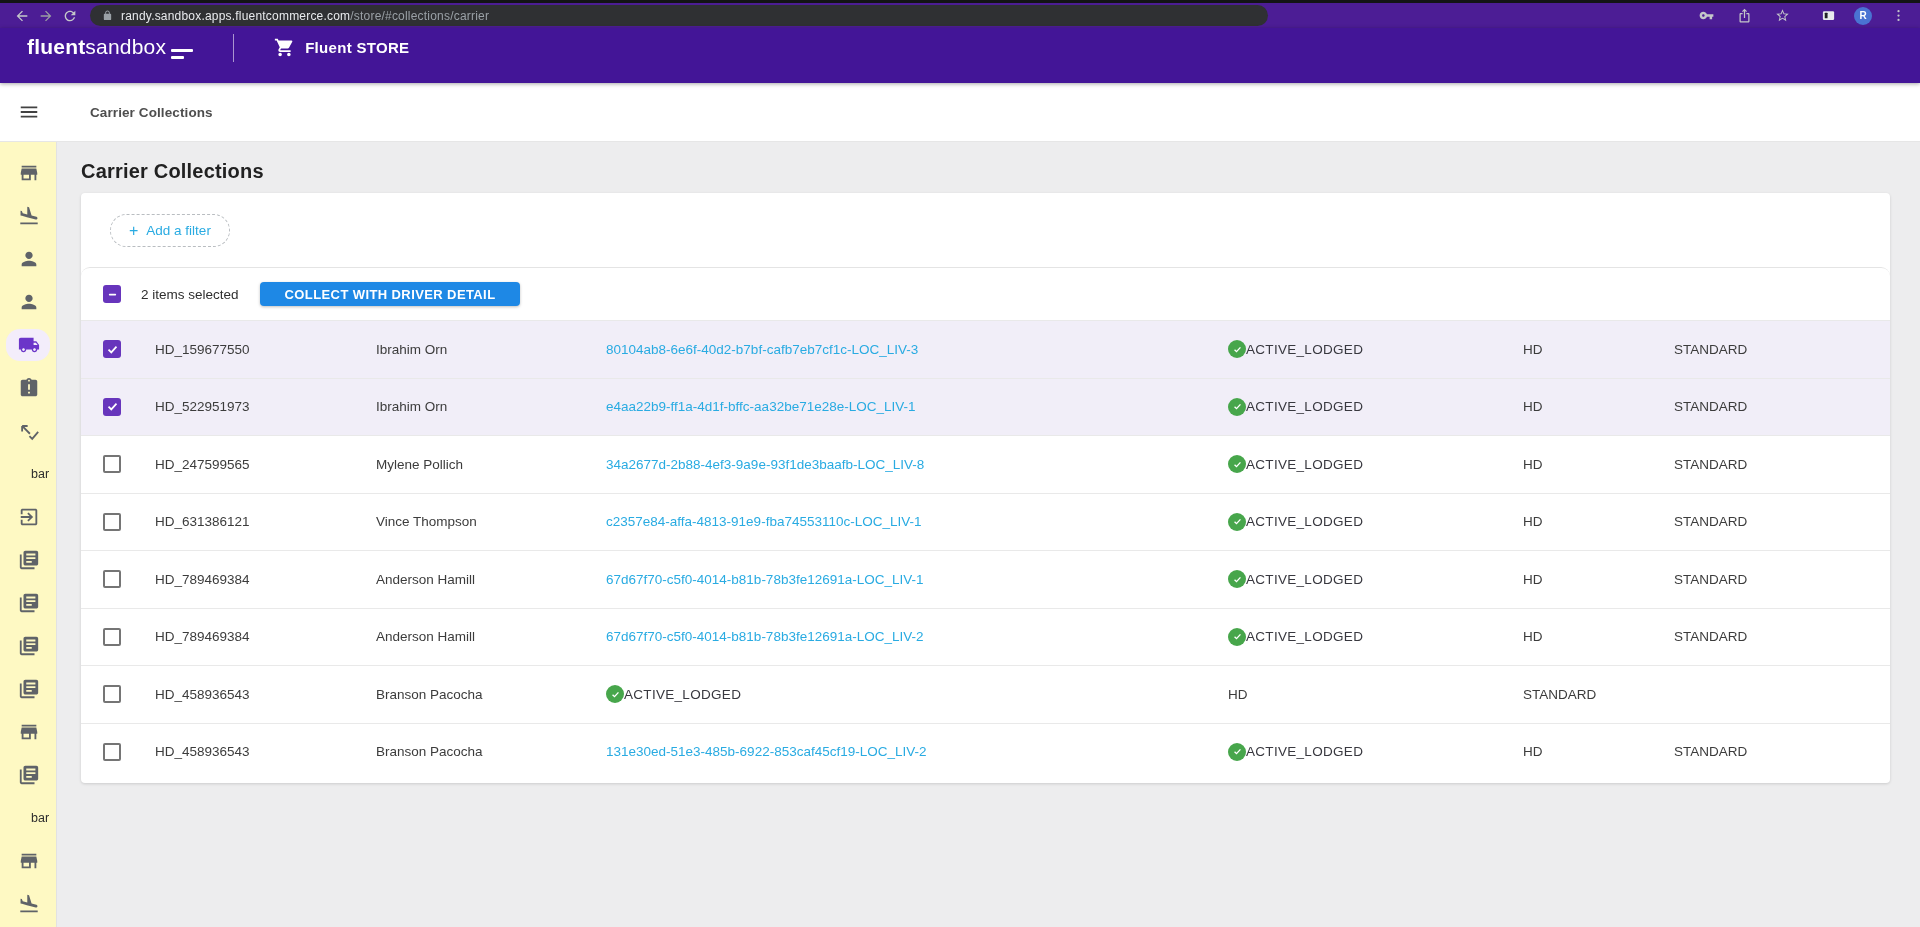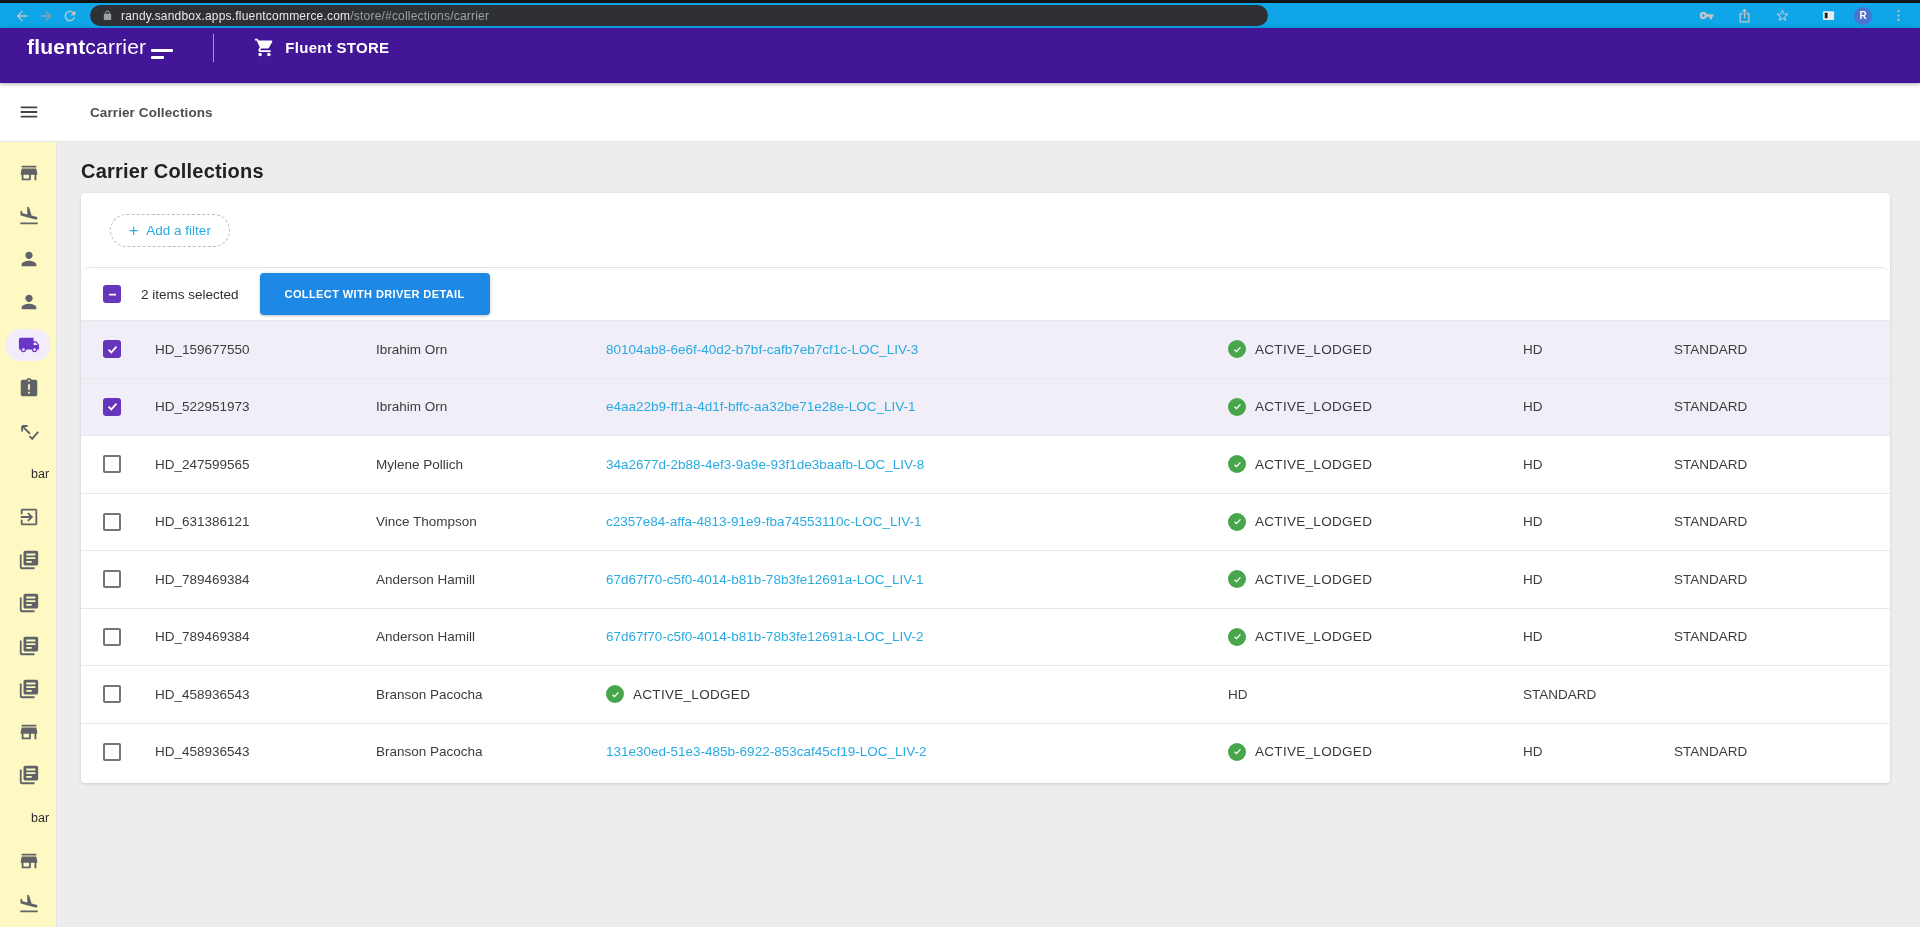--- a/index.html
+++ b/index.html
@@ -1,19 +1,19 @@
 <!DOCTYPE html>
 <html style="--header-purple: #431597; --accent-purple: #6b35c9; --accent-purple-bg: #f3edfb; --checkbox-purple: #6735bc; --button-blue: #1e88e5; --link-blue: #29abe2; --status-green: #47a64b; --selected-row: #f1eef8;"><head>
 <meta charset="utf-8">
 <style>
   * { margin:0; padding:0; box-sizing:border-box; }
   html,body { width:1920px; height:927px; overflow:hidden; font-family:"Liberation Sans", sans-serif; background:#ededee; }
 
   
-  .chrome { height:28px; background:#0ea5e9; border-top:3px solid #131416; display:flex; align-items:center; padding:0 10px; }
+  .chrome { height:28px; background:#4c1d95; border-top:3px solid #131416; display:flex; align-items:center; padding:0 10px; }
   .chrome-btn { width:24px; height:22px; display:flex; align-items:center; justify-content:center; flex:none; }
   .chrome-btn svg { width:16px; height:16px; fill:#c4c7ca; }
   .chrome-btn.dim svg { fill:#9b9ea3; }
   .omnibox { width:1178px; height:21px; margin-left:8px; background:#2f3033; border-radius:11px; display:flex; align-items:center; padding:0 12px; gap:8px; flex:none; }
   .omnibox svg { width:11px; height:11px; fill:#9aa0a6; flex:none; }
   .url { font-size:12px; color:#e8eaed; white-space:nowrap; letter-spacing:.2px; }
   .url .path { color:#9aa0a6; }
   .chrome-right { margin-left:auto; display:flex; align-items:center; gap:14px; }
   .chrome-right .chrome-btn svg { width:15px; height:15px; }
   .panel-icon svg { width:16px; height:16px; }
@@ -61,26 +61,26 @@
   .filter-sec { height:74px; display:flex; align-items:center; padding-left:29px; }
   .add-filter { display:inline-flex; align-items:center; gap:8px; border:1px dashed #b9bdc1; border-radius:17px; padding:8px 18px; color:var(--link-blue); font-size:13.5px; background:#fff; cursor:pointer; }
   .add-filter .plus { font-size:16px; font-weight:400; line-height:13px; }
 
   .sel-bar { height:53px; border-top:1px solid #e4e4e4; display:flex; align-items:center; padding-left:22px;border-radius:9px; }
   .cb { width:18px; height:18px; border-radius:3px; flex:none; display:flex; align-items:center; justify-content:center; cursor:pointer; }
   .cb.empty { border:2px solid #757575; background:#fff; border-radius:2px; }
   .cb.filled { background:var(--checkbox-purple); }
   .cb svg { width:13px; height:13px; }
   .sel-count { margin-left:20px; font-size:13.5px; color:#2e2e2e; }
-  .action-btn { margin-left:21px; background:var(--button-blue); color:#fff; border:none; border-radius:4px; height:42px; padding:0 25px; font-family:inherit; font-size:11px; font-weight:700; letter-spacing:.4px; cursor:pointer; box-shadow:0 1px 3px rgba(0,0,0,.25); }
+  .action-btn { margin-left:21px; background:var(--button-blue); color:#fff; border:none; border-radius:4px; height:24px; padding:0 25px; font-family:inherit; font-size:13px; font-weight:700; letter-spacing:.4px; cursor:pointer; box-shadow:0 1px 3px rgba(0,0,0,.25); }
 
   .trow { height:57.5px; display:grid; grid-template-columns:52px 221px 230px 622px 295px 151px auto; align-items:center; padding-left:22px; border-top:1px solid #e9e9e9; font-size:13.5px; color:#3c3c3c; cursor:pointer; }
   .trow.sel { background:var(--selected-row); }
   .ref-link { color:var(--link-blue); text-decoration:none; }
-  .c-status { display:flex; align-items:center; gap:9px; letter-spacing:.3px; color:#38383f; }
+  .c-status { display:flex; align-items:center; letter-spacing:.3px; color:#38383f; }
   .st-ic { width:18px; height:18px; border-radius:50%; background:var(--status-green); display:flex; align-items:center; justify-content:center; flex:none; }
   .st-ic svg { width:11px; height:11px; }
 </style>
 </head>
 <body>
 
 <div class="chrome">
   <span class="chrome-btn">
     <svg viewBox="0 0 24 24">
         <path d="M20 11H7.83l5.59-5.59L12 4l-8 8 8 8 1.41-1.41L7.83 13H20v-2z"></path>
@@ -131,21 +131,21 @@
           <circle cx="12" cy="12" r="1.8" fill="#c4c7ca"></circle>
           <circle cx="12" cy="19" r="1.8" fill="#c4c7ca"></circle>
         </svg>
     </span>
   </div>
 </div>
 
 <div class="appbar">
   <div class="logo">
     <span class="b">fluent</span>
-      <span class="l">carrier</span>
+      <span class="l">sandbox</span>
     <span class="logo-mark">
         <i></i>
         <i></i>
       </span>
   </div>
   <div class="appbar-divider"></div>
   <div class="store-brand">
     <svg viewBox="0 0 24 24" fill="#fff">
         <path d="M7 18c-1.1 0-1.99.9-1.99 2S5.9 22 7 22s2-.9 2-2-.9-2-2-2zM1 2v2h2l3.6 7.59-1.35 2.45c-.16.28-.25.61-.25.96 0 1.1.9 2 2 2h12v-2H7.42c-.14 0-.25-.11-.25-.25l.03-.12.9-1.63h7.45c.75 0 1.41-.41 1.75-1.03l3.58-6.49c.08-.14.12-.31.12-.47 0-.55-.45-1-1-1H5.21l-.94-2H1zm16 16c-1.1 0-1.99.9-1.99 2s.89 2 1.99 2 2-.9 2-2-.9-2-2-2z"></path>
       </svg>

